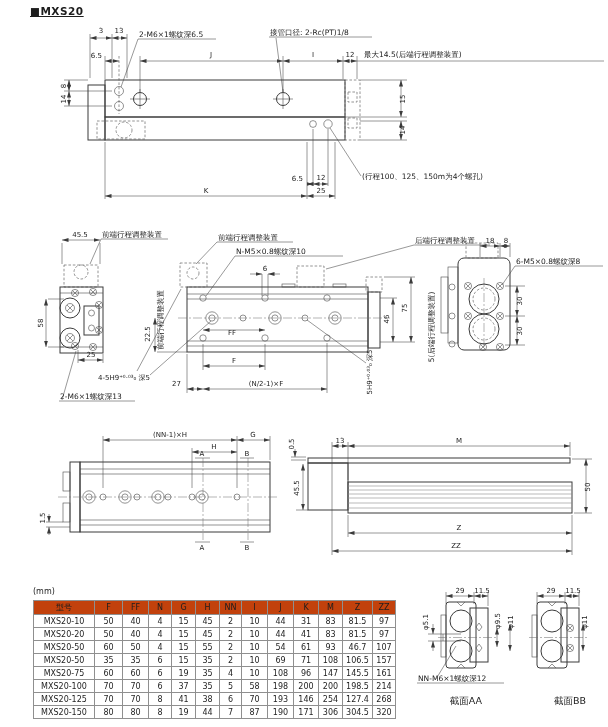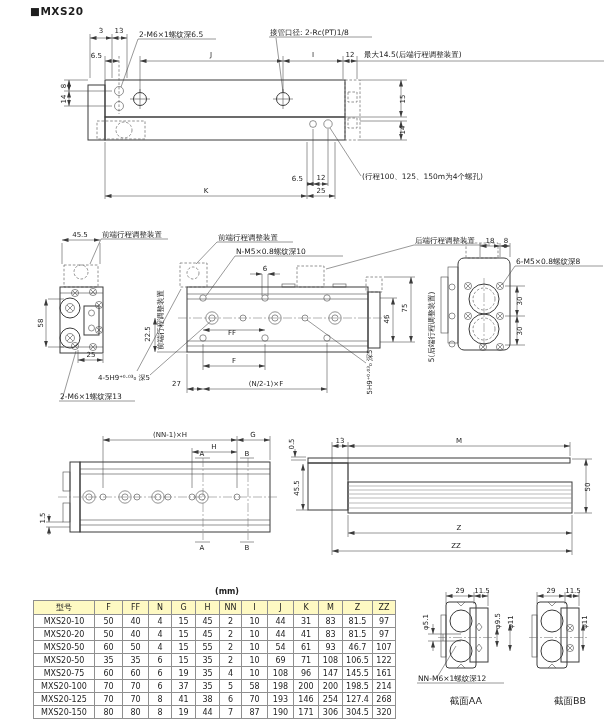--- a/index.html
+++ b/index.html
@@ -1,34 +1,34 @@
 <!DOCTYPE html>
 <html><head>
 <meta charset="utf-8">
 <style>
   html,body{margin:0;padding:0;background:#fff;}
   #page{position:relative;width:608px;height:727px;background:#ffffff;overflow:hidden;
         font-family:"DejaVu Sans","Liberation Sans",sans-serif;color:#1d1d1d;}
-  #title{position:absolute;left:30px;top:5px;font-size:10.5px;font-weight:600;letter-spacing:.5px;}
+  #title{position:absolute;left:30px;top:5px;font-size:10.5px;font-weight:600;letter-spacing:.5px;text-decoration:underline;}
   svg{position:absolute;left:0;top:0;}
   svg text{fill:#222;font-family:"DejaVu Sans","Liberation Sans",sans-serif;font-size:7px;}
   svg text.zh{font-size:7.5px;}
   svg text.cap{font-size:9.5px;}
   .s  {fill:none;stroke:#3b3b3b;stroke-width:1;}
   .s2 {fill:none;stroke:#4a4a4a;stroke-width:.6;}
   .hd {fill:none;stroke:#5a5a5a;stroke-width:.65;stroke-dasharray:2.6,1.8;}
   .cl {fill:none;stroke:#6a6a6a;stroke-width:.5;stroke-dasharray:9,2,2,2;}
   .d  {fill:none;stroke:#444;stroke-width:.55;}
   .lam{fill:none;stroke:#8a8a8a;stroke-width:.6;}
-  #unit-note{position:absolute;left:51px;top:587px;width:352px;text-align:center;font-size:8px;font-weight:bold;}
+  #unit-note{position:absolute;left:33px;top:587px;width:352px;text-align:left;font-size:8px;}
   #dim-table{position:absolute;left:33px;top:600px;width:352px;border-collapse:collapse;
              table-layout:fixed;font-size:8px;}
   #dim-table th,#dim-table td{border:1px solid #8f8f8f;text-align:center;padding:0;
              height:12px;line-height:11px;font-weight:400;white-space:nowrap;overflow:hidden;}
-  #dim-table th{background:#fef9c3;height:13px;}
+  #dim-table th{background:#c2410c;height:13px;}
   #dim-table th:nth-child(1){width:60px}#dim-table th:nth-child(2){width:27px}
   #dim-table th:nth-child(3){width:25px}#dim-table th:nth-child(4){width:22px}
   #dim-table th:nth-child(5){width:23px}#dim-table th:nth-child(6){width:23px}
   #dim-table th:nth-child(7){width:21px}#dim-table th:nth-child(8){width:25px}
   #dim-table th:nth-child(9){width:25px}#dim-table th:nth-child(10){width:24px}
   #dim-table th:nth-child(11){width:23px}#dim-table th:nth-child(12){width:29px}
   #dim-table th:nth-child(13){width:22px}
 </style>
 </head>
 <body>
@@ -511,21 +511,21 @@
           <td>35</td>
           <td>6</td>
           <td>15</td>
           <td>35</td>
           <td>2</td>
           <td>10</td>
           <td>69</td>
           <td>71</td>
           <td>108</td>
           <td>106.5</td>
-          <td>122</td>
+          <td>157</td>
         </tr>
         <tr>
           <td>MXS20-75</td>
           <td>60</td>
           <td>60</td>
           <td>6</td>
           <td>19</td>
           <td>35</td>
           <td>4</td>
           <td>10</td>

